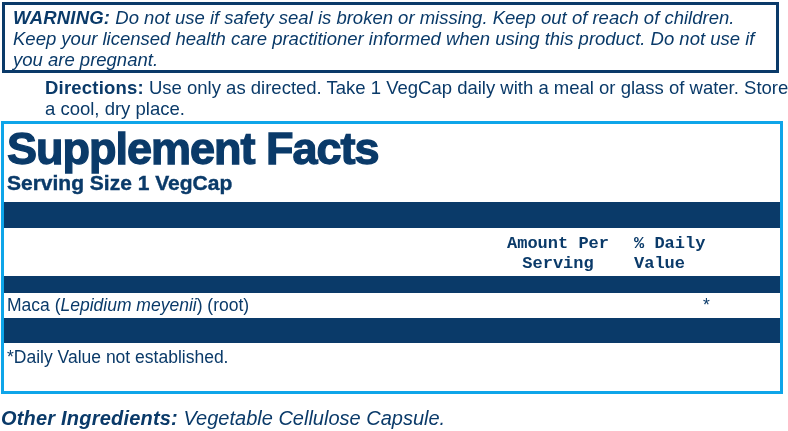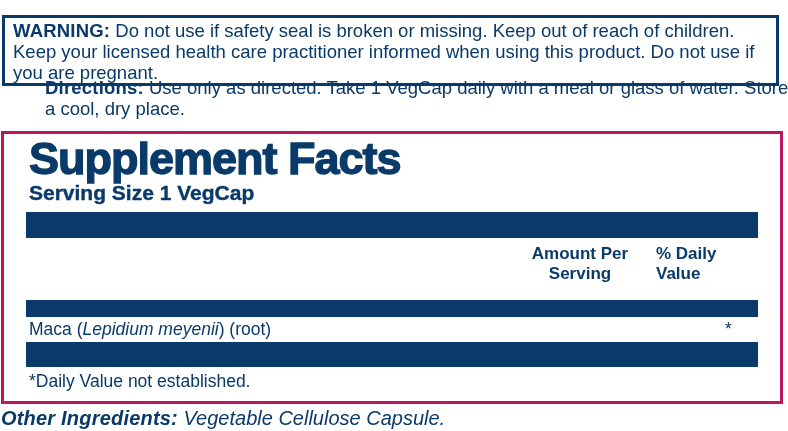--- a/index.html
+++ b/index.html
@@ -7,63 +7,63 @@
     width:788px;height:431px;
     background:#ffffff;
     font-family:"Liberation Sans",sans-serif;
     color:#0a3a69;
     position:relative;
     overflow:hidden;
   }
 
   
   .warning-box{
-    position:absolute;left:2px;top:15px;
+    position:absolute;left:2px;top:2px;
     width:755px;
     border:3px solid #0a3a69;
     padding:2px 8px 0 8px;
-    font-size:18.5px;line-height:21px;
+    font-size:18.5px;line-height:21px;font-style:italic;
   }
   .lbl-heavy{font-weight:bold;letter-spacing:0.2px;}
 
   
   .directions{
     position:absolute;left:1px;top:77px;
     width:778px;
     font-size:18.5px;line-height:21px;margin-left:44px;
   }
 
   
   .facts-box{
-    position:absolute;left:1px;top:131px;
+    position:absolute;left:1px;top:121px;
     box-sizing:border-box;
     width:782px;height:273px;
-    border:3px solid #be185d;
-    padding:0 22px;
+    border:3px solid #0ea5e9;
+    padding:0 0;
   }
   .facts-title{
     margin:3px 0 0 3px;
     font-size:45px;line-height:43px;
     font-weight:bold;
     letter-spacing:-1px;
     -webkit-text-stroke:1.3px #0a3a69;
   }
   .serving-size{
     margin:1px 0 0 3px;
     font-size:21px;line-height:24px;
     font-weight:bold;
     -webkit-text-stroke:0.4px #0a3a69;
   }
   .bar{background:#0a3a69;width:100%;}
   .bar-thick1{height:26px;margin-top:7px;}
   .bar-thin{height:17px;}
   .bar-thick2{height:25px;}
   .facts-header{
-    position:relative;height:62px;
-    font-size:17px;line-height:20px;font-weight:bold;
+    position:relative;height:48px;
+    font-size:17px;line-height:20px;font-weight:bold;font-family:Liberation Mono, monospace;
   }
   .hdr-amount{position:absolute;left:478px;top:6px;width:152px;text-align:center;}
   .hdr-dv{position:absolute;left:630px;top:6px;width:145px;text-align:left;}
   .facts-row{
     position:relative;height:25px;
     font-size:17.5px;line-height:25px;
   }
   .row-name{margin-left:3px;}
   .row-amount{position:absolute;left:478px;top:0;width:152px;text-align:center;}
   .row-dv{position:absolute;left:630px;top:0;width:145px;text-align:center;}

